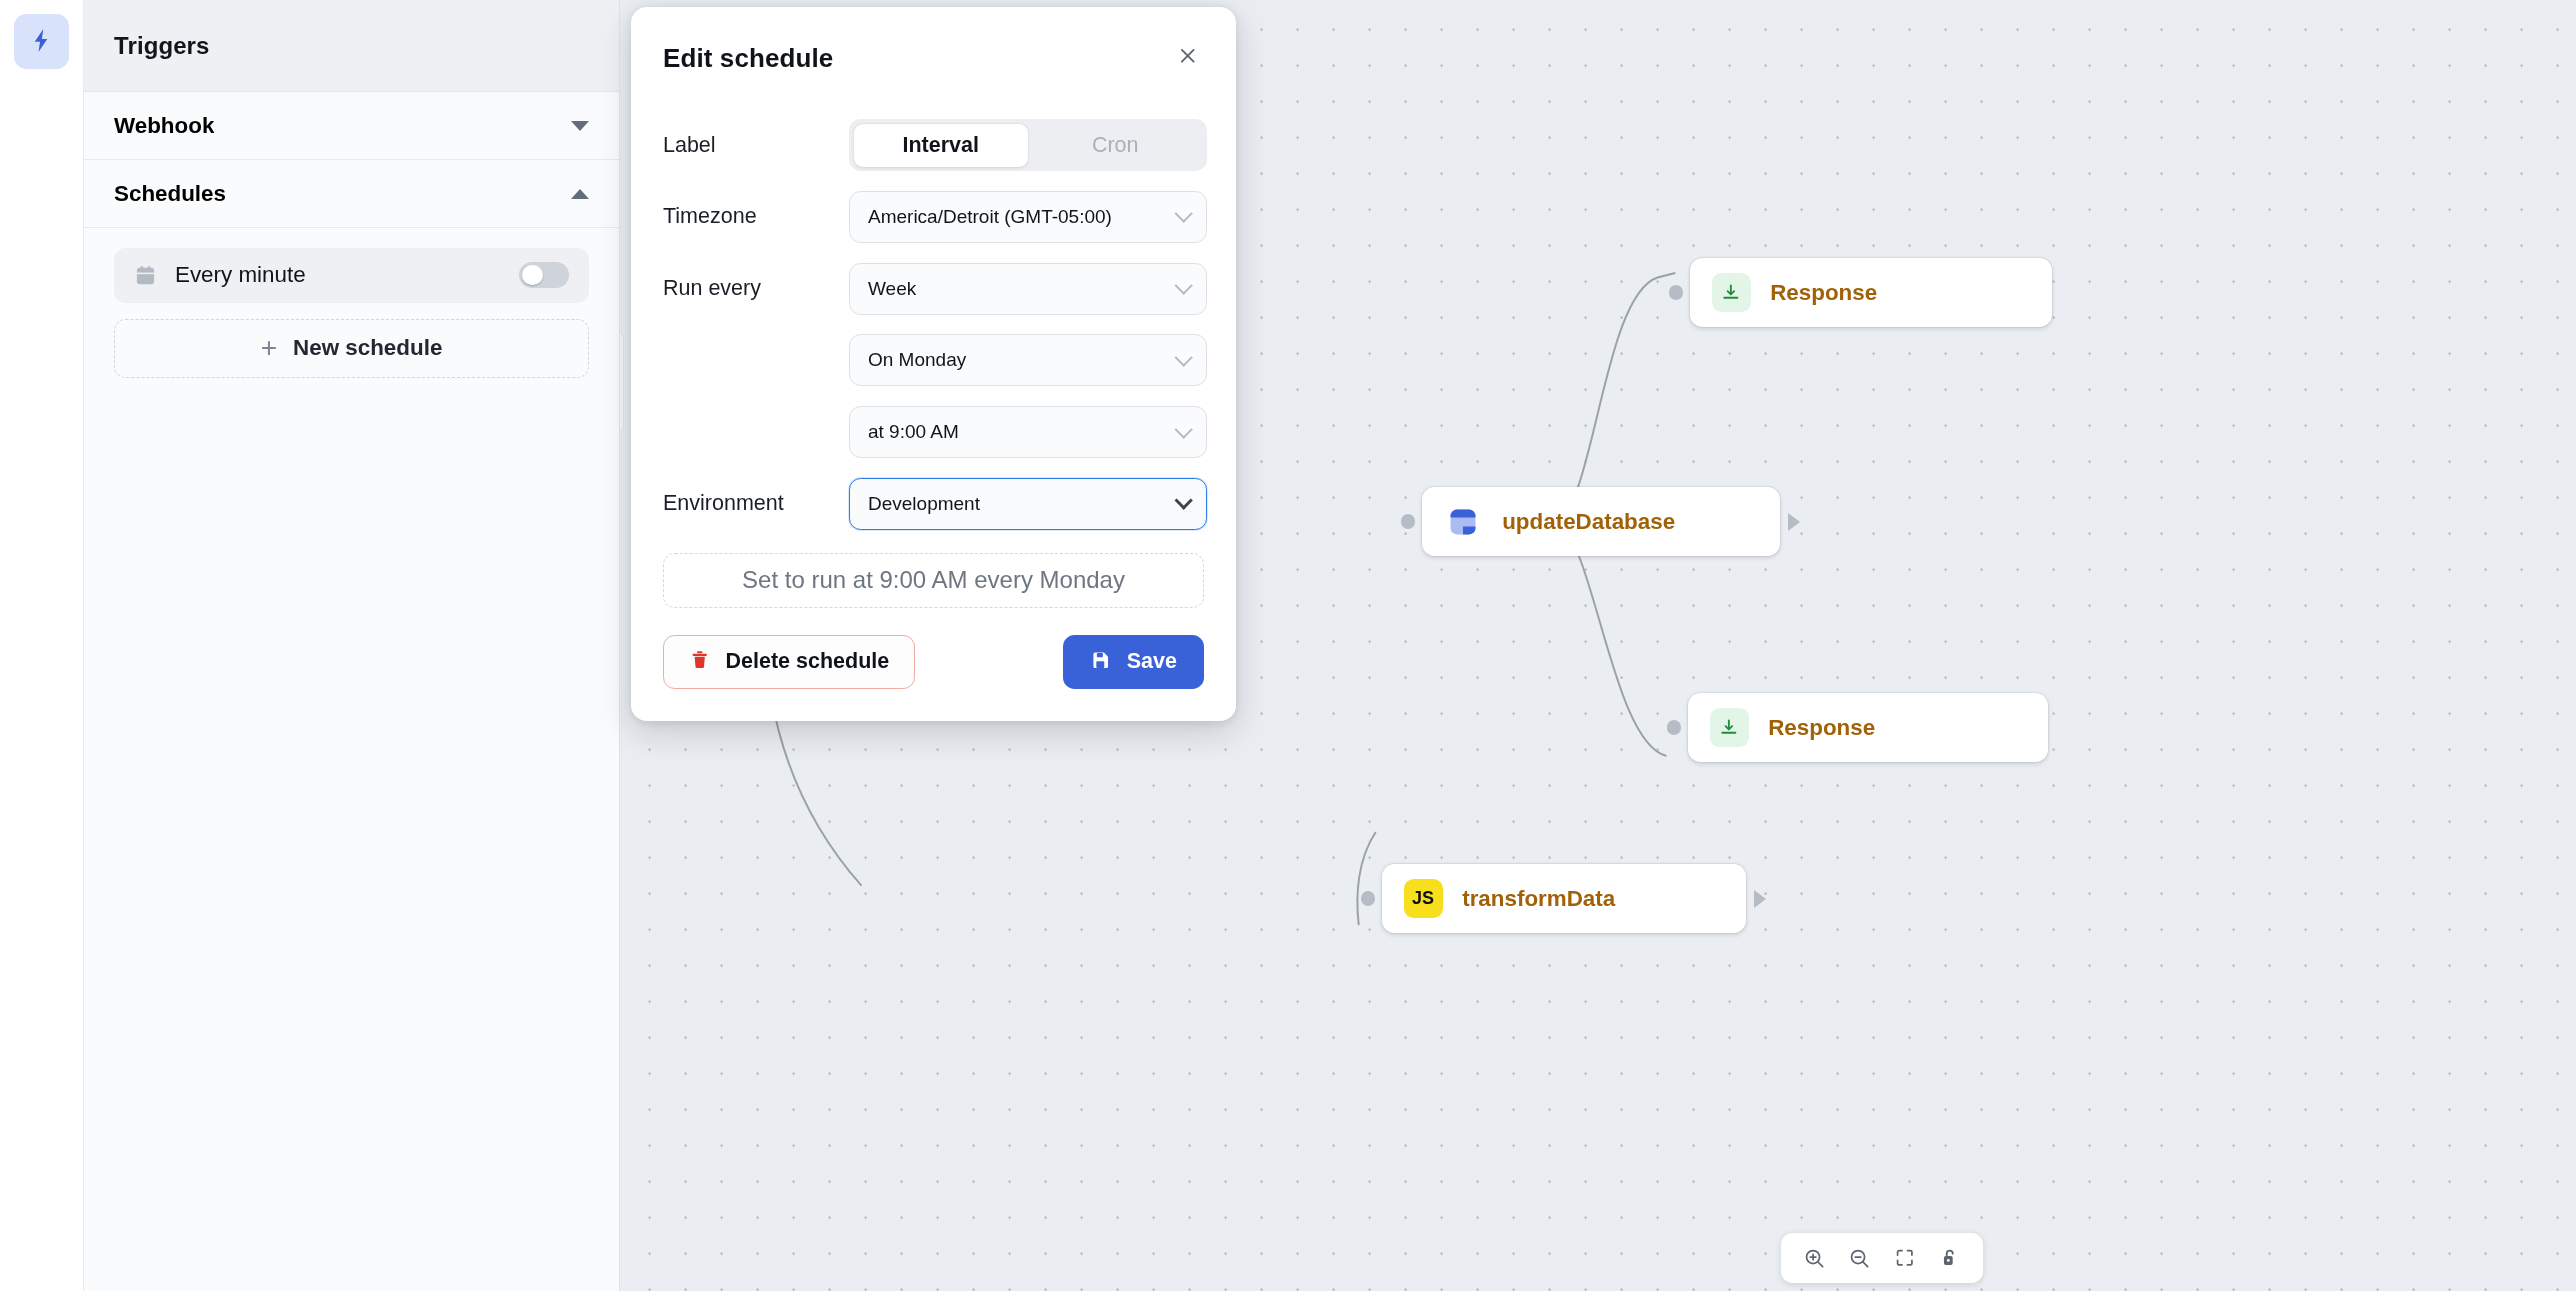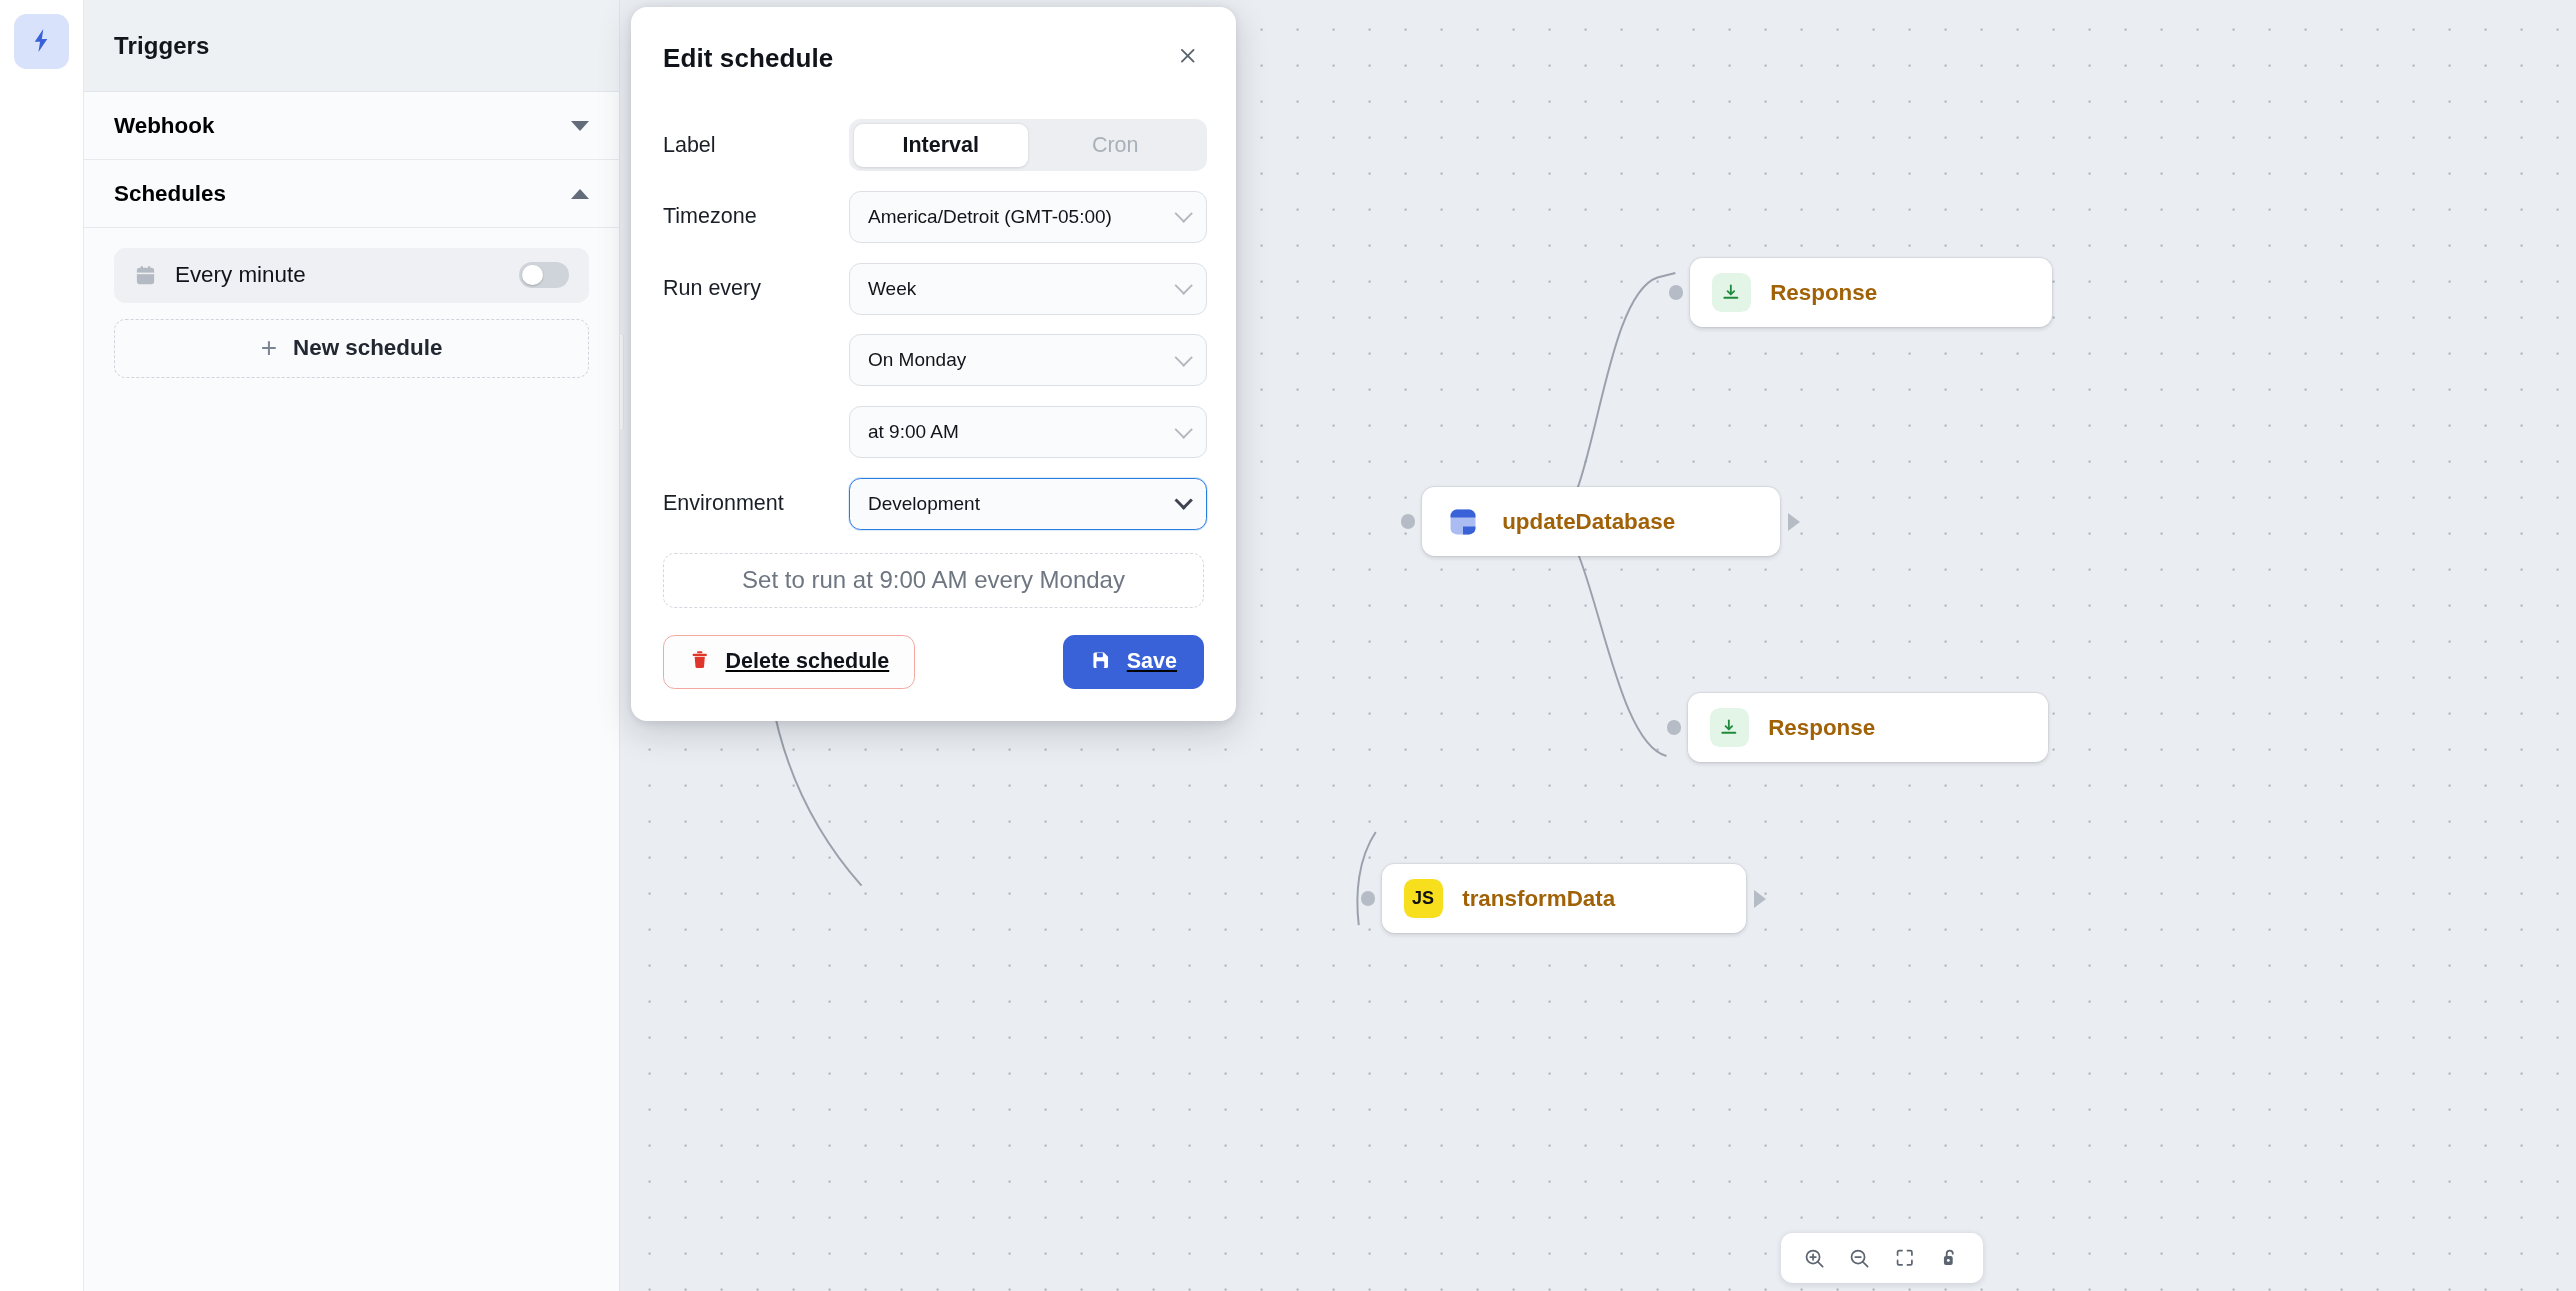--- a/index.html
+++ b/index.html
@@ -144,21 +144,21 @@
     transform: rotate(45deg) translate(-2.7px,-2.7px);
   }
   .select.focused .chev { border-color: #3d444f; border-width: 3.6px; }
 
   .summary {
     margin-top: 23px; margin-bottom: 27px; height: 55px;
     border: 0.9px dashed #d4d8de; border-radius: 11.6px;
     display: flex; align-items: center; justify-content: center;
     font-size: 24px; color: #6e7682;
   }
-  .modal-foot { display: flex; align-items: center; justify-content: space-between; text-decoration: underline; }
+  .modal-foot { display: flex; align-items: center; justify-content: space-between; }
   .btn-delete {
     height: 54px; border: 0.9px solid #f3a8a0; border-radius: 11.6px; background: #fdfdfd;
     display: flex; align-items: center; gap: 15px; padding: 0 25px; cursor: pointer;
   }
   .btn-delete-label { font-size: 21.5px; font-weight: 700; color: #10141a; }
   .btn-save {
     height: 54px; background: #3a62d8; border-radius: 11.6px;
     display: flex; align-items: center; gap: 16px; padding: 16px 27px; cursor: pointer;
   }
   .btn-save-label { font-size: 21.5px; font-weight: 700; color: #ffffff; }

